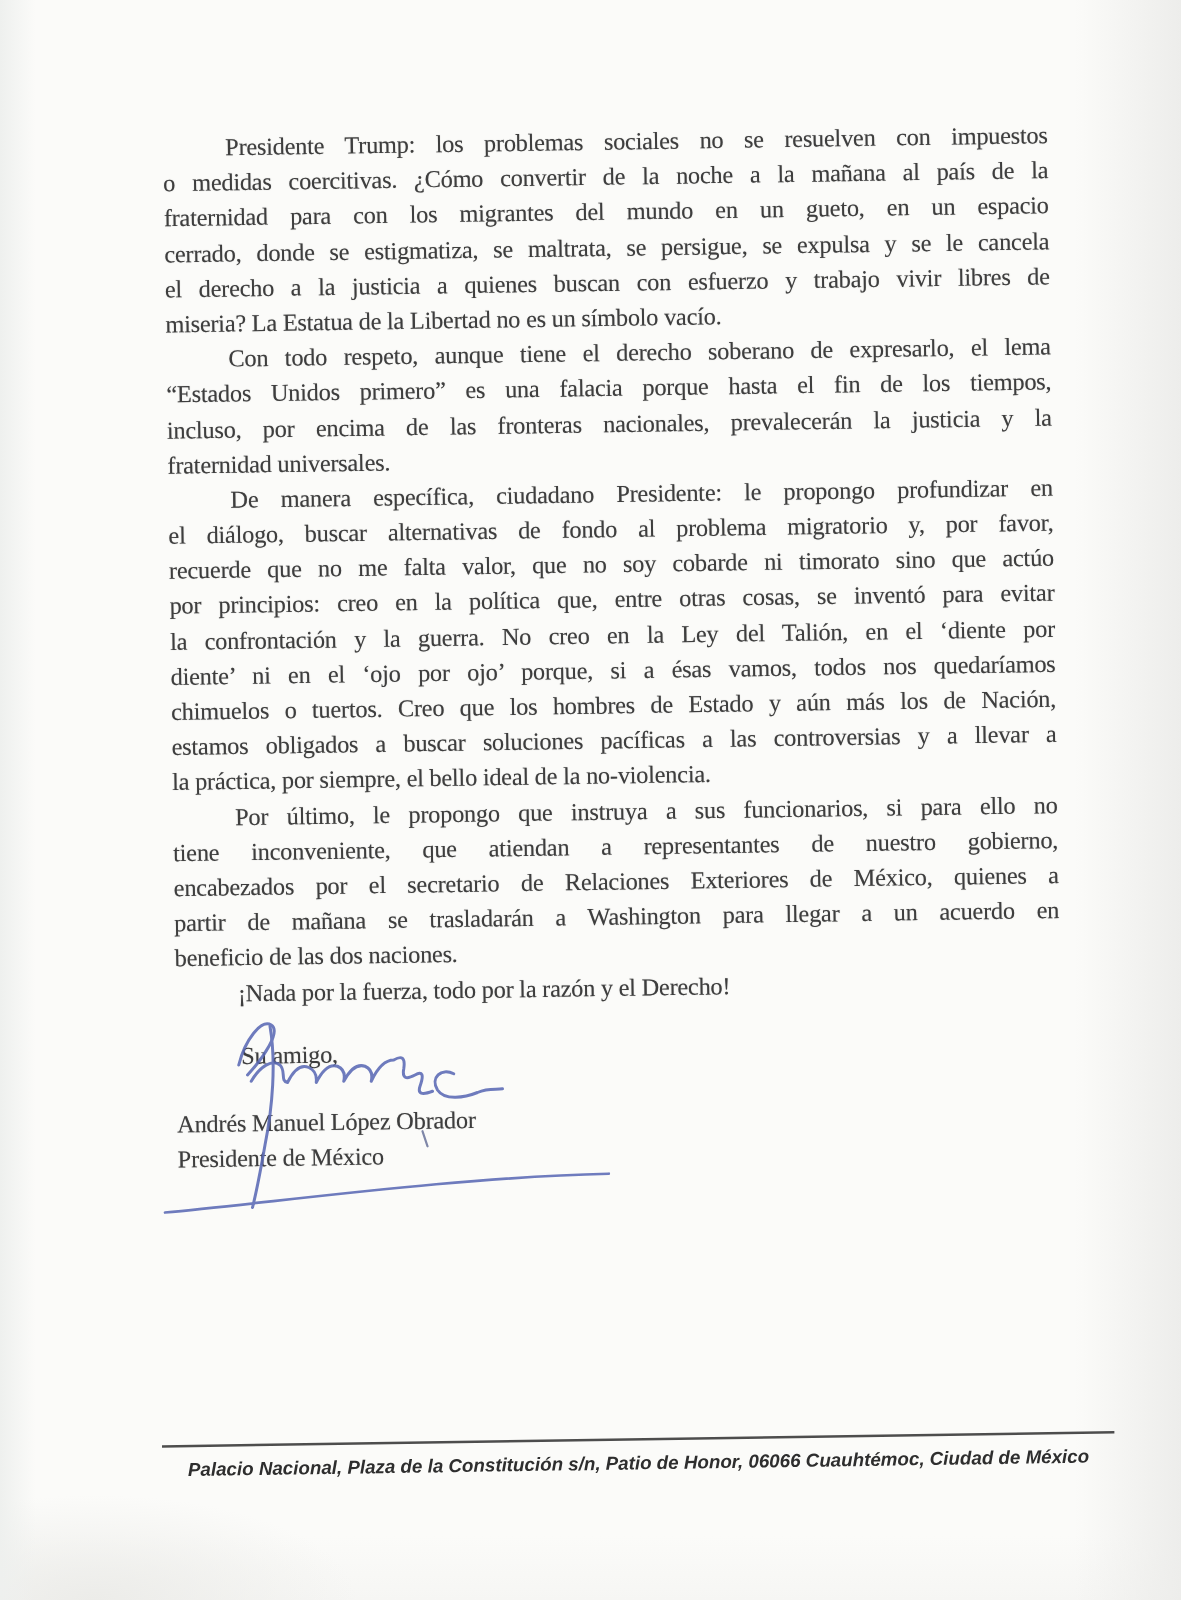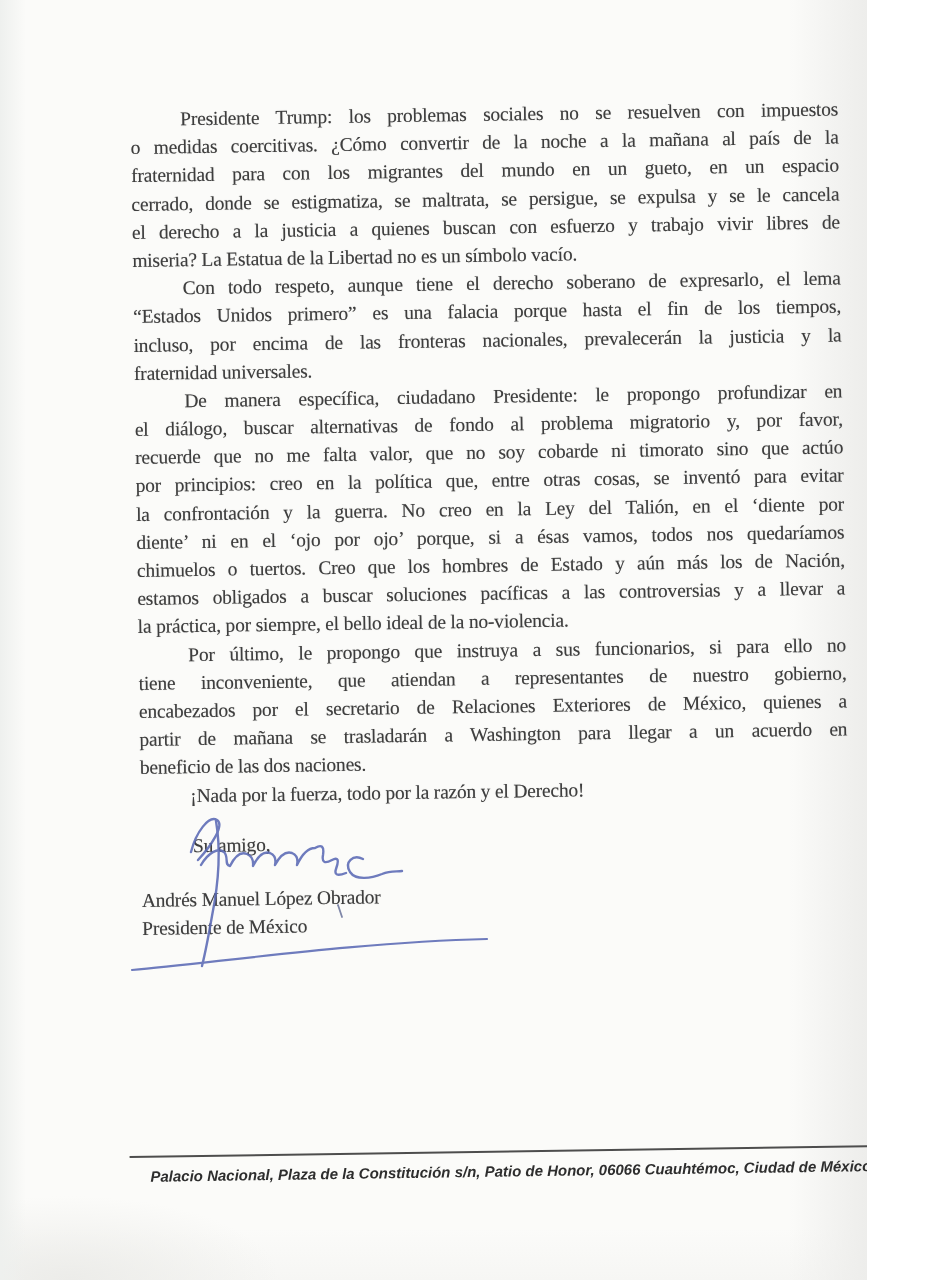--- a/index.html
+++ b/index.html
@@ -1,18 +1,18 @@
 <!DOCTYPE html>
 <html><head>
 <meta charset="utf-8">
 <style>
   html,body { margin:0; padding:0; }
   .page {
     position: relative;
-    width: 867px;
+    width: 945px;
     height: 1280px;
     overflow: hidden;
     background:
       linear-gradient(90deg, #eef0ee 0%, rgba(255,255,255,0) 3%),
       linear-gradient(270deg, #ededeb 0%, rgba(253,253,251,0) 9%),
       radial-gradient(ellipse 300px 120px at 8% 100%, #ecece9 0%, rgba(253,253,251,0) 70%),
       linear-gradient(0deg, #f6f6f4 0%, rgba(253,253,251,0) 4%),
       #fbfbf9;
     font-family: "Liberation Serif", "DejaVu Serif", serif;
   }

